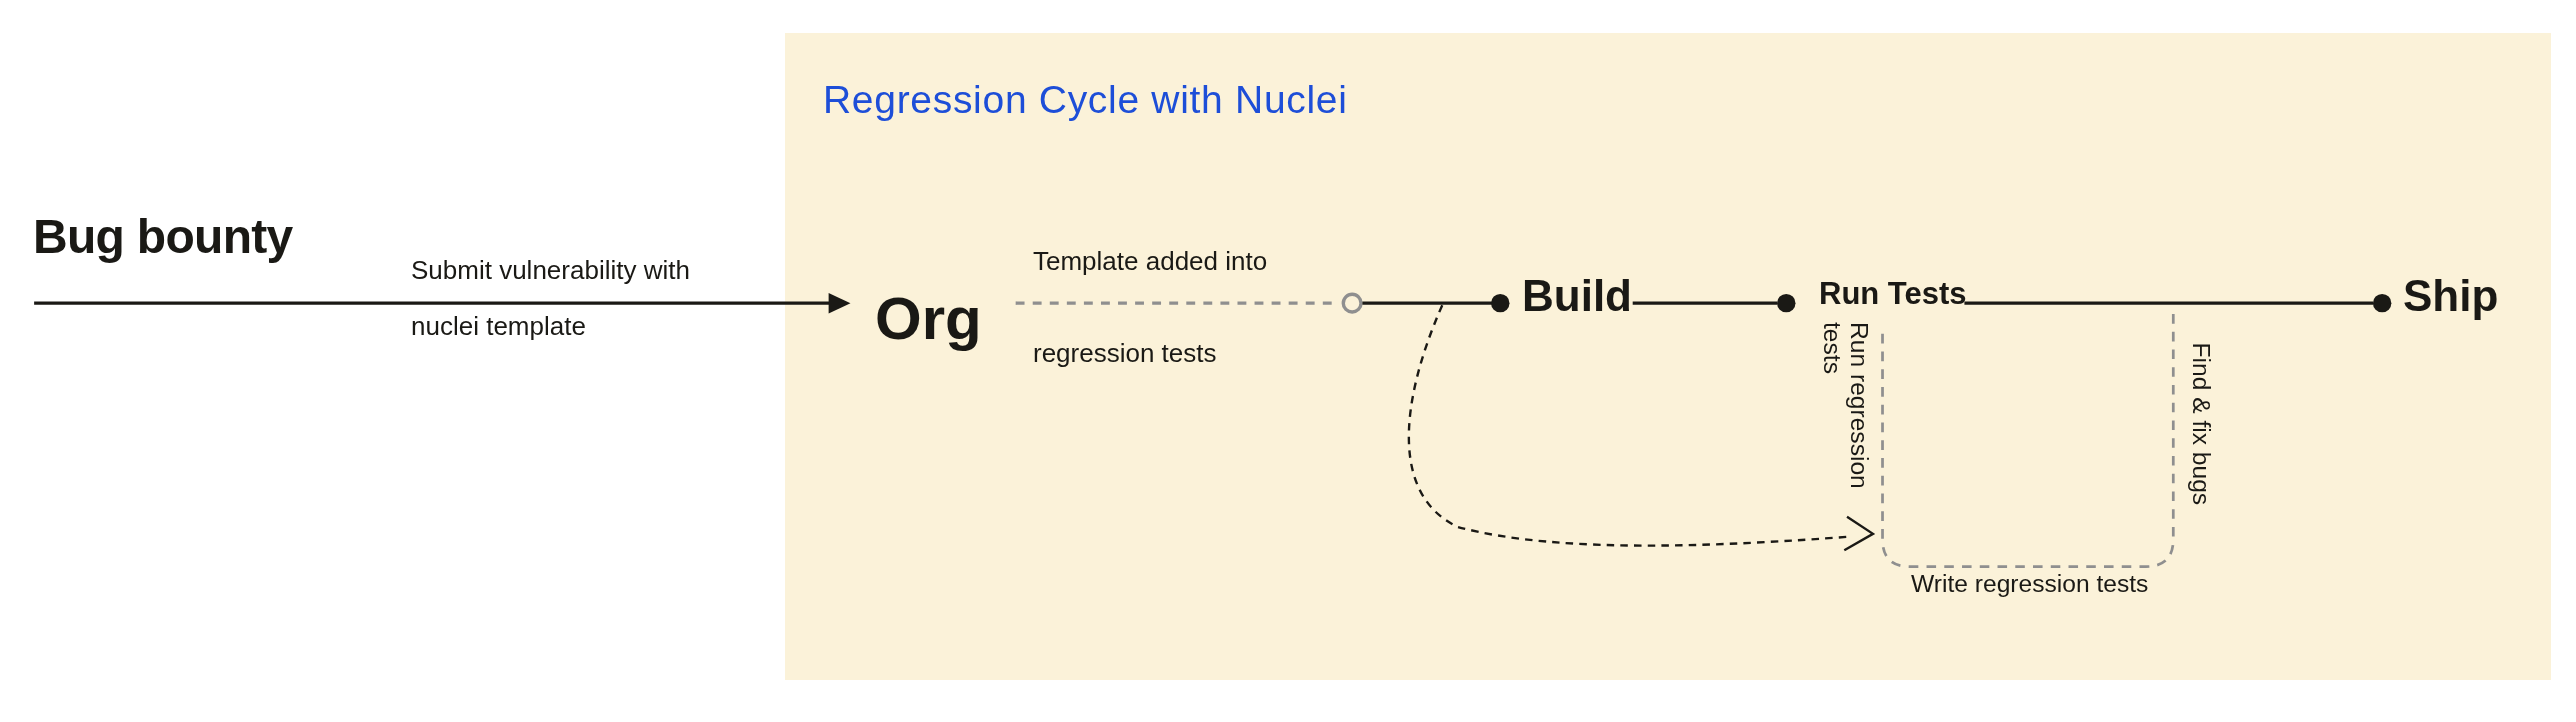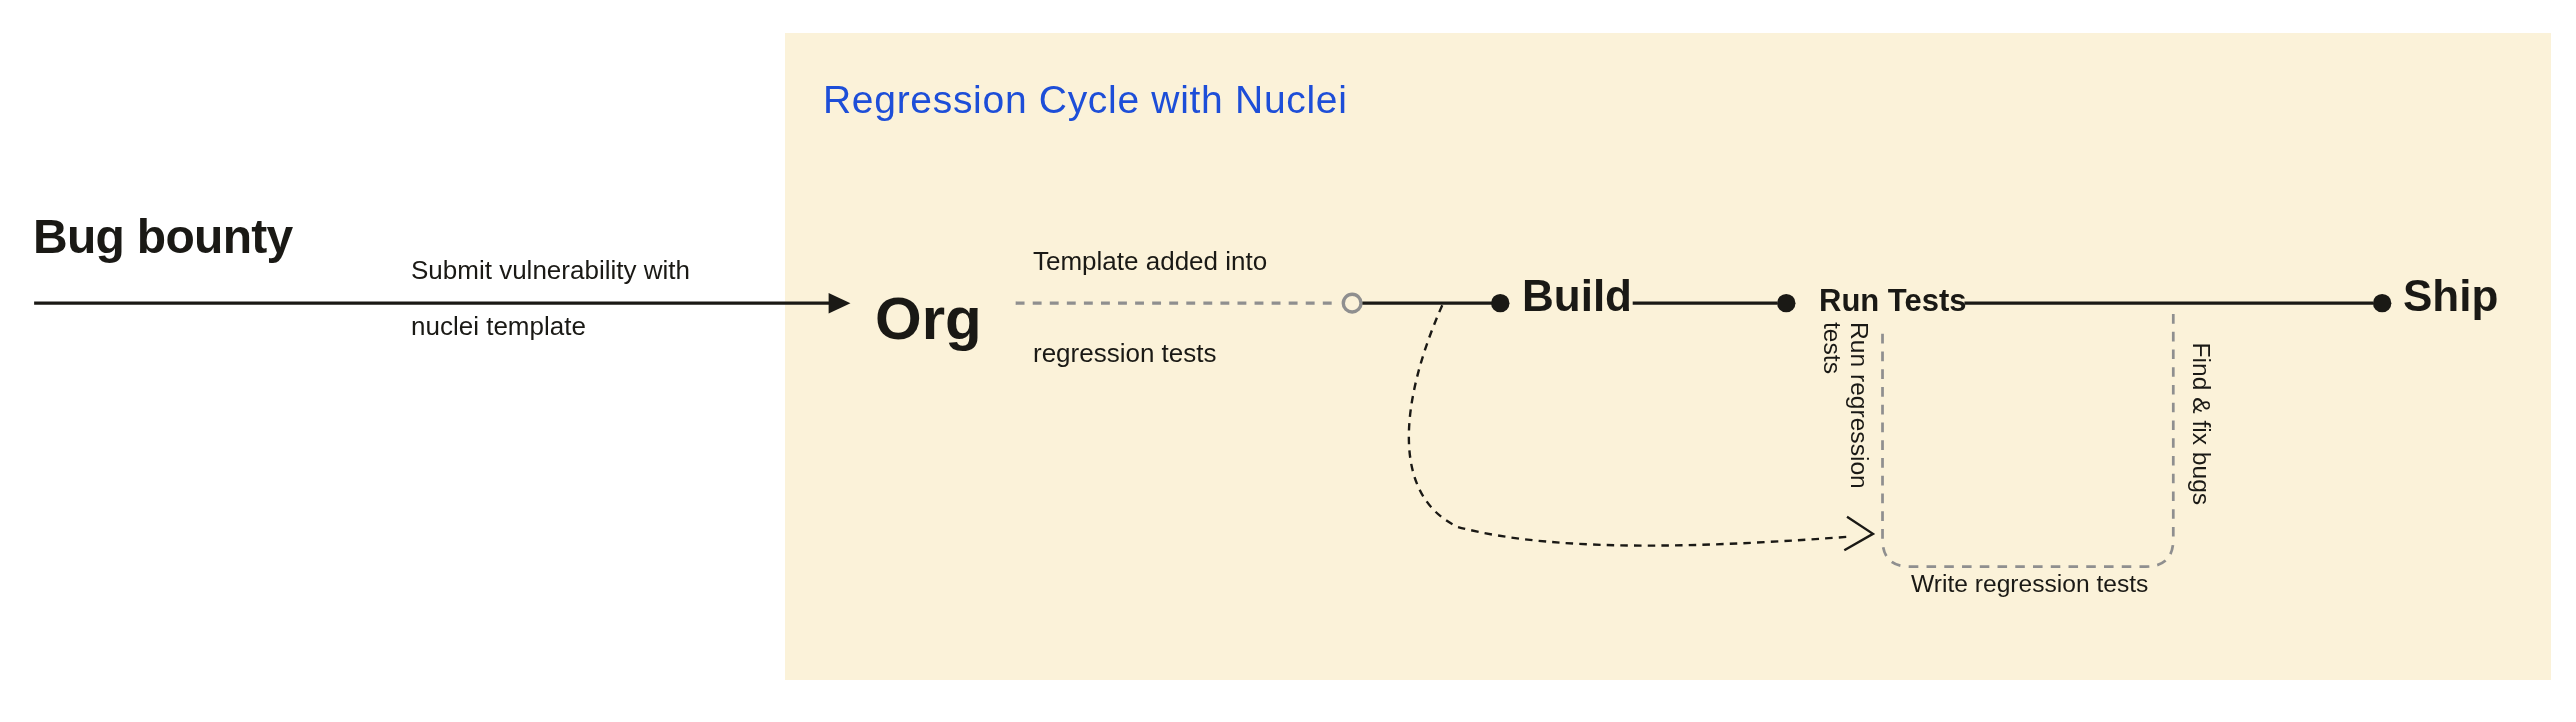--- a/index.html
+++ b/index.html
@@ -35,21 +35,21 @@
   .submit-2     { left: 411px;  top: 313px; }
 
   .panel-title  { left: 823px; top: 80px; font-size: 39px; font-weight: 300; letter-spacing: 0.7px; color: #1d4ed8; }
 
   .org-label    { left: 875px; top: 267px; font-size: 60px; font-weight: bold; margin-top: 22px; }
   .tmpl-1       { left: 1033px; top: 248px; }
   .tmpl-2       { left: 1033px; top: 314px; margin-top: 26px; }
 
   .node-label   { font-weight: bold; }
   .build-label  { left: 1522px; top: 274px; font-size: 44px; text-align: center; }
-  .runtests-label { left: 1819px; top: 285px; font-size: 31px; text-align: center; }
+  .runtests-label { left: 1819px; top: 278px; font-size: 31px; text-align: center; }
   .ship-label   { left: 2403px; top: 274px; font-size: 44px; }
 
   .rot-label {
     position: absolute;
     font-size: 24.6px;
     line-height: 27px;
     transform: rotate(90deg);
     text-align: left;
     white-space: nowrap;
   }

